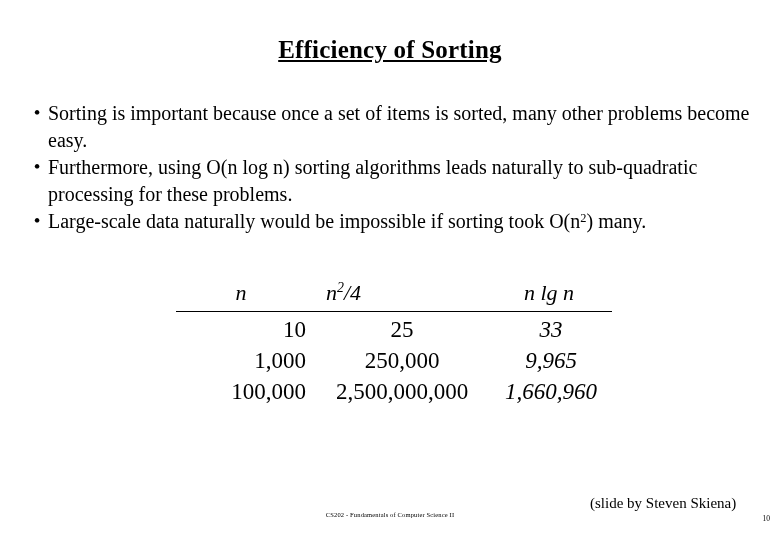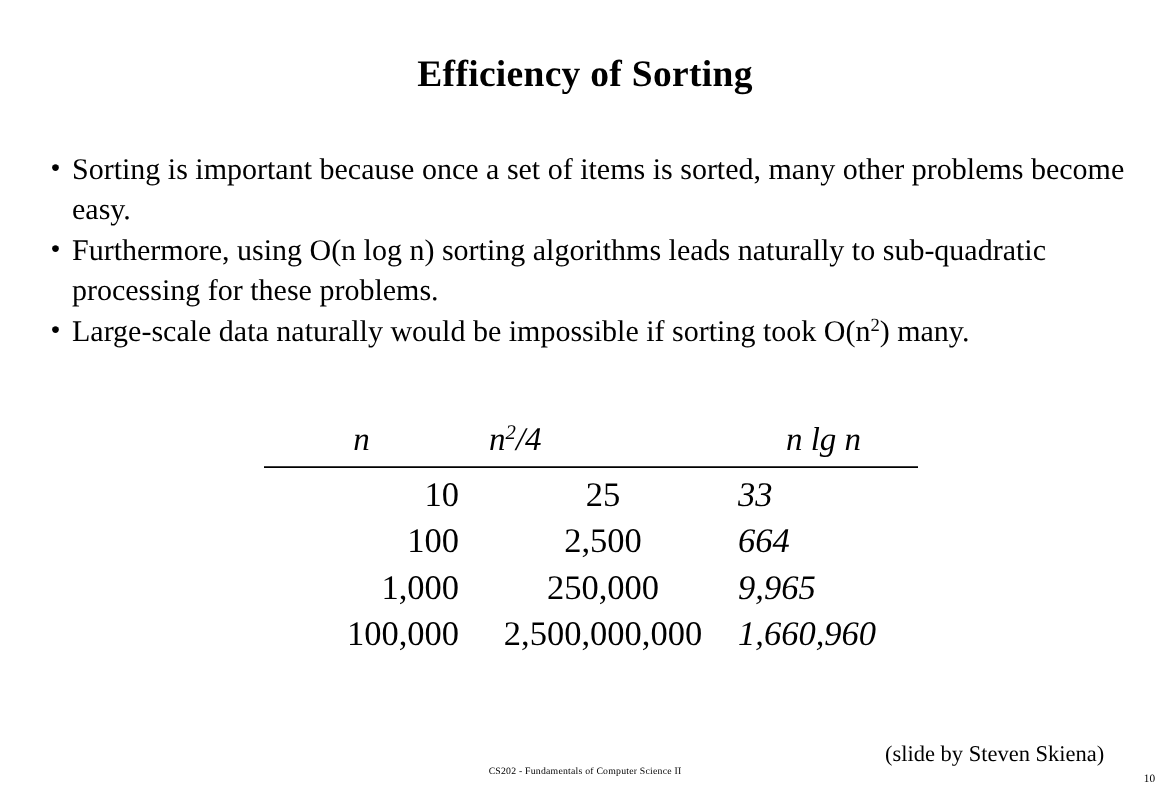--- a/index.html
+++ b/index.html
@@ -25,20 +25,21 @@
   .slide-title {
     position: absolute;
     top: 36px;
     left: 0;
     width: 780px;
     text-align: center;
     font-size: 25px;
     font-weight: bold;
     letter-spacing: 0.2px;
     line-height: 1.1;
+    text-decoration: underline;
   }
 
   
   .body-list {
     position: absolute;
     top: 100px;
     left: 22px;
     width: 740px;
   }
   .bullet-row {
@@ -107,21 +108,21 @@
 
   .cost-table td {
     font-size: 23px;
     padding: 2px 6px 3px 6px;
     text-align: right;
     white-space: nowrap;
     font-family: "Liberation Serif", "DejaVu Serif", serif;
   }
   .cost-table td.col-n    { text-align: right; padding-right: 16px; }
   .cost-table td.col-n2   { text-align: center; padding-right: 10px; }
-  .cost-table td.col-nlgn { text-align: left; font-style: italic; padding-right: 2px; font-family: Liberation Serif, serif; }
+  .cost-table td.col-nlgn { text-align: center; font-style: italic; padding-right: 2px; font-family: Liberation Serif, serif; }
   .cost-table tbody tr:first-child td { padding-top: 5px; }
 
   
   .attribution {
     position: absolute;
     left: 590px;
     top: 494px;
     width: 180px;
     text-align: left;
     font-size: 15px;
@@ -188,25 +189,20 @@
           <th class="h-nlgn"><span>n lg n</span></th>
         </tr>
       </thead>
       <tbody>
         <tr>
           <td class="col-n">10</td>
           <td class="col-n2">25</td>
           <td class="col-nlgn">33</td>
         </tr>
         <tr>
-          <td class="col-n">100</td>
-          <td class="col-n2">2,500</td>
-          <td class="col-nlgn">664</td>
-        </tr>
-        <tr>
           <td class="col-n">1,000</td>
           <td class="col-n2">250,000</td>
           <td class="col-nlgn">9,965</td>
         </tr>
         <tr>
           <td class="col-n">100,000</td>
           <td class="col-n2">2,500,000,000</td>
           <td class="col-nlgn">1,660,960</td>
         </tr>
       </tbody>

